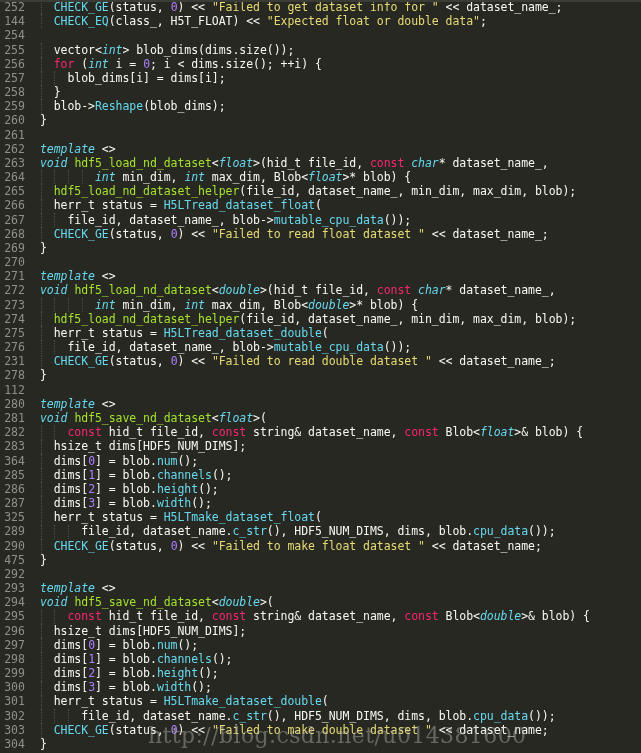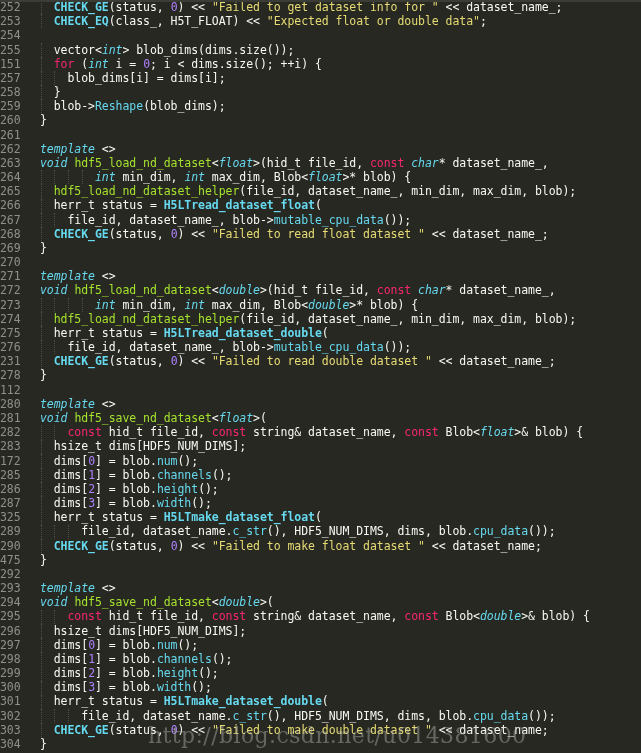--- a/index.html
+++ b/index.html
@@ -38,21 +38,21 @@
   .line {
     display: flex;
     align-items: flex-start;
     height: 14.18px;
     line-height: 14.18px;
     white-space: pre;
   }
   .gutter {
     flex: 0 0 32px;
     width: 32px;
-    text-align: left;
+    text-align: center;
     padding-right: 3px;
     box-sizing: border-box;
     color: #8f908a;
     font-size: 11.5px;
     background: #272822;
     letter-spacing: -0.1px;
     user-select: none;
   }
   .sep {
     flex: 0 0 8px;
@@ -67,21 +67,21 @@
     color: #f8f8f2;
     letter-spacing: -0.05px;
     position: relative;
   }
   
   .kw   { color: #f92672; }
   .typ  { color: #66d9ef; font-style: italic; }
   .fn   { color: #a6e22e; }
   .str  { color: #e6db74; }
   .num  { color: #ae81ff; }
-  .mac  { color: #66d9ef; font-weight: bold; }
+  .mac  { color: #66d9ef; }
   .mem  { color: #66d9ef; margin-top: 44px; }
   #watermark {
     position: absolute;
     left: 148px;
     top: 723px;
     font-family: "DejaVu Serif", "Liberation Serif", serif;
     font-size: 22px;
     letter-spacing: 0.4px;
     color: rgba(190,190,185,0.42);
     white-space: nowrap;
@@ -91,24 +91,24 @@
 </style>
 </head>
 <body>
 
 <div id="editor">
 
   <div id="top-strip"></div>
 
   <div id="code-area">
       <div class="line"><div class="gutter">252</div><div class="sep"></div><div class="code">  <span class="mac">CHECK_GE</span>(status, <span class="num">0</span>) &lt;&lt; <span class="str">"Failed to get dataset info for "</span> &lt;&lt; dataset_name_;</div></div>
-      <div class="line"><div class="gutter">253</div><div class="sep"></div><div class="code">  <span class="mac">CHECK_EQ</span>(class_, H5T_FLOAT) &lt;&lt; <span class="str">"Expected float or double data"</span>;</div></div>
+      <div class="line"><div class="gutter">144</div><div class="sep"></div><div class="code">  <span class="mac">CHECK_EQ</span>(class_, H5T_FLOAT) &lt;&lt; <span class="str">"Expected float or double data"</span>;</div></div>
       <div class="line"><div class="gutter">254</div><div class="sep"></div><div class="code">&nbsp;</div></div>
       <div class="line"><div class="gutter">255</div><div class="sep"></div><div class="code">  vector&lt;<span class="typ">int</span>&gt; blob_dims(dims.size());</div></div>
-      <div class="line"><div class="gutter">151</div><div class="sep"></div><div class="code">  <span class="kw">for</span> (<span class="typ">int</span> i = <span class="num">0</span>; i &lt; dims.size(); ++i) {</div></div>
+      <div class="line"><div class="gutter">256</div><div class="sep"></div><div class="code">  <span class="kw">for</span> (<span class="typ">int</span> i = <span class="num">0</span>; i &lt; dims.size(); ++i) {</div></div>
       <div class="line"><div class="gutter">257</div><div class="sep"></div><div class="code">    blob_dims[i] = dims[i];</div></div>
       <div class="line"><div class="gutter">258</div><div class="sep"></div><div class="code">  }</div></div>
       <div class="line"><div class="gutter">259</div><div class="sep"></div><div class="code">  blob-&gt;<span class="mem">Reshape</span>(blob_dims);</div></div>
       <div class="line"><div class="gutter">260</div><div class="sep"></div><div class="code">}</div></div>
       <div class="line"><div class="gutter">261</div><div class="sep"></div><div class="code">&nbsp;</div></div>
       <div class="line"><div class="gutter">262</div><div class="sep"></div><div class="code"><span class="typ">template</span> &lt;&gt;</div></div>
       <div class="line"><div class="gutter">263</div><div class="sep"></div><div class="code"><span class="typ">void</span> <span class="fn">hdf5_load_nd_dataset</span>&lt;<span class="typ">float</span>&gt;(hid_t file_id, <span class="kw">const</span> <span class="typ">char</span>* dataset_name_,</div></div>
       <div class="line"><div class="gutter">264</div><div class="sep"></div><div class="code">        <span class="typ">int</span> min_dim, <span class="typ">int</span> max_dim, Blob&lt;<span class="typ">float</span>&gt;* blob) {</div></div>
       <div class="line"><div class="gutter">265</div><div class="sep"></div><div class="code">  <span class="fn">hdf5_load_nd_dataset_helper</span>(file_id, dataset_name_, min_dim, max_dim, blob);</div></div>
       <div class="line"><div class="gutter">266</div><div class="sep"></div><div class="code">  herr_t status = <span class="mac">H5LTread_dataset_float</span>(</div></div>
@@ -122,21 +122,21 @@
       <div class="line"><div class="gutter">274</div><div class="sep"></div><div class="code">  <span class="fn">hdf5_load_nd_dataset_helper</span>(file_id, dataset_name_, min_dim, max_dim, blob);</div></div>
       <div class="line"><div class="gutter">275</div><div class="sep"></div><div class="code">  herr_t status = <span class="mac">H5LTread_dataset_double</span>(</div></div>
       <div class="line"><div class="gutter">276</div><div class="sep"></div><div class="code">    file_id, dataset_name_, blob-&gt;<span class="mem">mutable_cpu_data</span>());</div></div>
       <div class="line"><div class="gutter">231</div><div class="sep"></div><div class="code">  <span class="mac">CHECK_GE</span>(status, <span class="num">0</span>) &lt;&lt; <span class="str">"Failed to read double dataset "</span> &lt;&lt; dataset_name_;</div></div>
       <div class="line"><div class="gutter">278</div><div class="sep"></div><div class="code">}</div></div>
       <div class="line"><div class="gutter">112</div><div class="sep"></div><div class="code">&nbsp;</div></div>
       <div class="line"><div class="gutter">280</div><div class="sep"></div><div class="code"><span class="typ">template</span> &lt;&gt;</div></div>
       <div class="line"><div class="gutter">281</div><div class="sep"></div><div class="code"><span class="typ">void</span> <span class="fn">hdf5_save_nd_dataset</span>&lt;<span class="typ">float</span>&gt;(</div></div>
       <div class="line"><div class="gutter">282</div><div class="sep"></div><div class="code">    <span class="kw">const</span> hid_t file_id, <span class="kw">const</span> string&amp; dataset_name, <span class="kw">const</span> Blob&lt;<span class="typ">float</span>&gt;&amp; blob) {</div></div>
       <div class="line"><div class="gutter">283</div><div class="sep"></div><div class="code">  hsize_t dims[HDF5_NUM_DIMS];</div></div>
-      <div class="line"><div class="gutter">172</div><div class="sep"></div><div class="code">  dims[<span class="num">0</span>] = blob.<span class="mem">num</span>();</div></div>
+      <div class="line"><div class="gutter">364</div><div class="sep"></div><div class="code">  dims[<span class="num">0</span>] = blob.<span class="mem">num</span>();</div></div>
       <div class="line"><div class="gutter">285</div><div class="sep"></div><div class="code">  dims[<span class="num">1</span>] = blob.<span class="mem">channels</span>();</div></div>
       <div class="line"><div class="gutter">286</div><div class="sep"></div><div class="code">  dims[<span class="num">2</span>] = blob.<span class="mem">height</span>();</div></div>
       <div class="line"><div class="gutter">287</div><div class="sep"></div><div class="code">  dims[<span class="num">3</span>] = blob.<span class="mem">width</span>();</div></div>
       <div class="line"><div class="gutter">325</div><div class="sep"></div><div class="code">  herr_t status = <span class="mac">H5LTmake_dataset_float</span>(</div></div>
       <div class="line"><div class="gutter">289</div><div class="sep"></div><div class="code">      file_id, dataset_name.<span class="mem">c_str</span>(), HDF5_NUM_DIMS, dims, blob.<span class="mem">cpu_data</span>());</div></div>
       <div class="line"><div class="gutter">290</div><div class="sep"></div><div class="code">  <span class="mac">CHECK_GE</span>(status, <span class="num">0</span>) &lt;&lt; <span class="str">"Failed to make float dataset "</span> &lt;&lt; dataset_name;</div></div>
       <div class="line"><div class="gutter">475</div><div class="sep"></div><div class="code">}</div></div>
       <div class="line"><div class="gutter">292</div><div class="sep"></div><div class="code">&nbsp;</div></div>
       <div class="line"><div class="gutter">293</div><div class="sep"></div><div class="code"><span class="typ">template</span> &lt;&gt;</div></div>
       <div class="line"><div class="gutter">294</div><div class="sep"></div><div class="code"><span class="typ">void</span> <span class="fn">hdf5_save_nd_dataset</span>&lt;<span class="typ">double</span>&gt;(</div></div>

